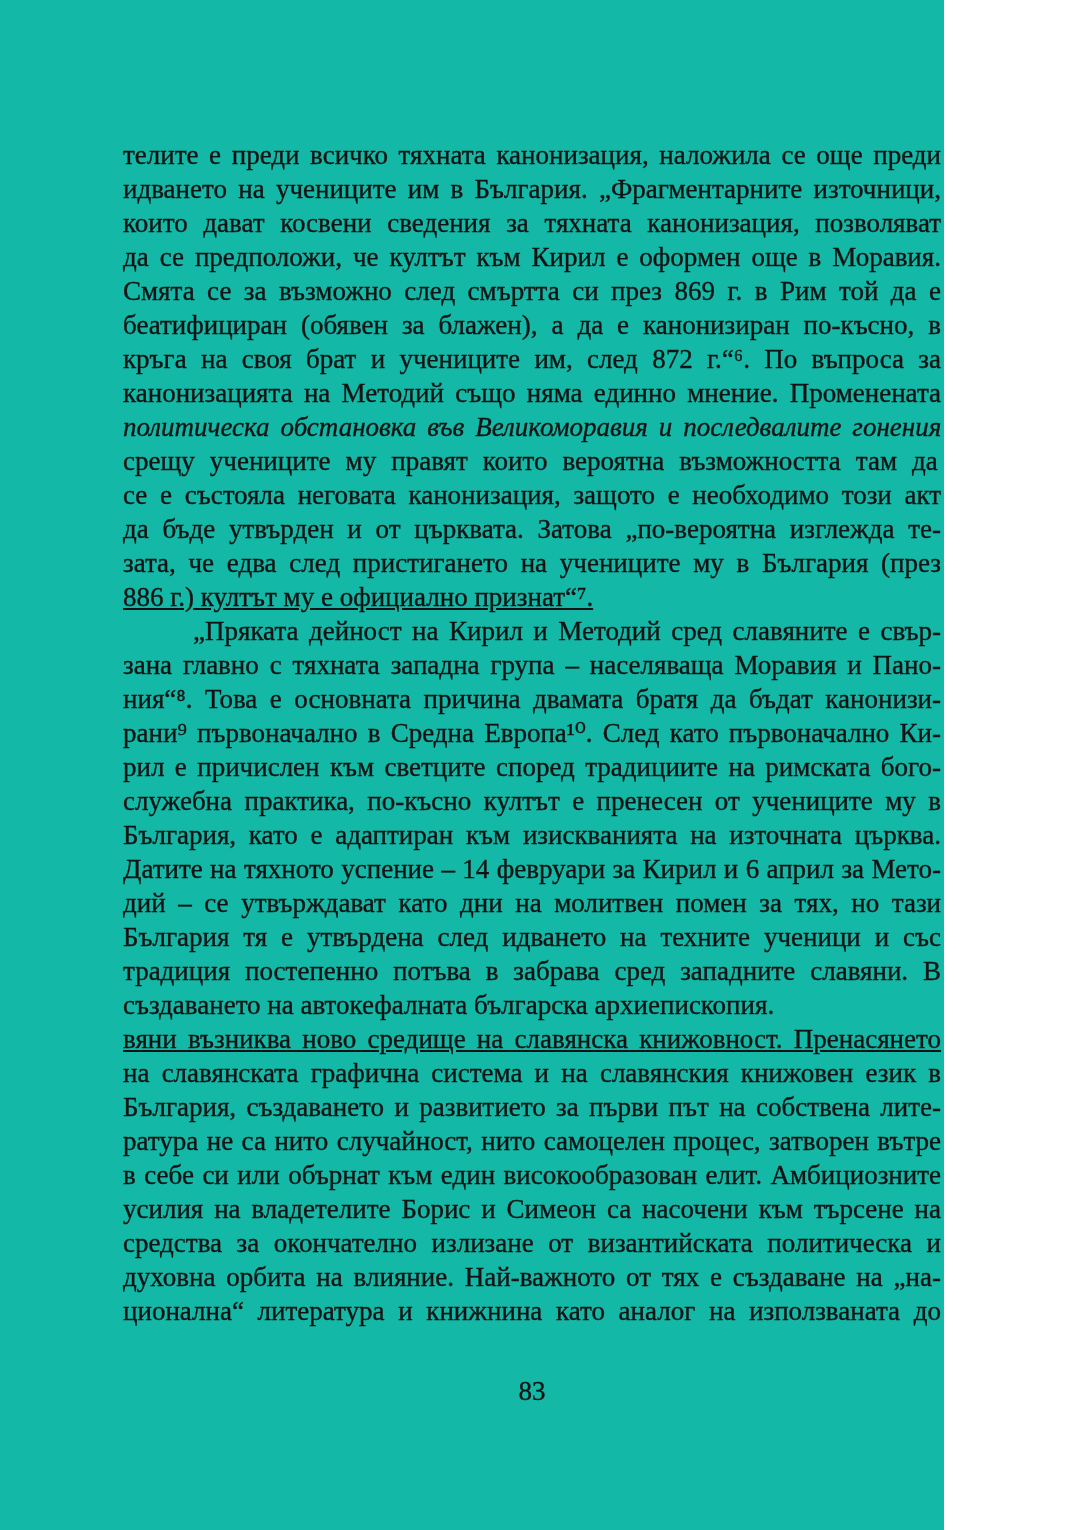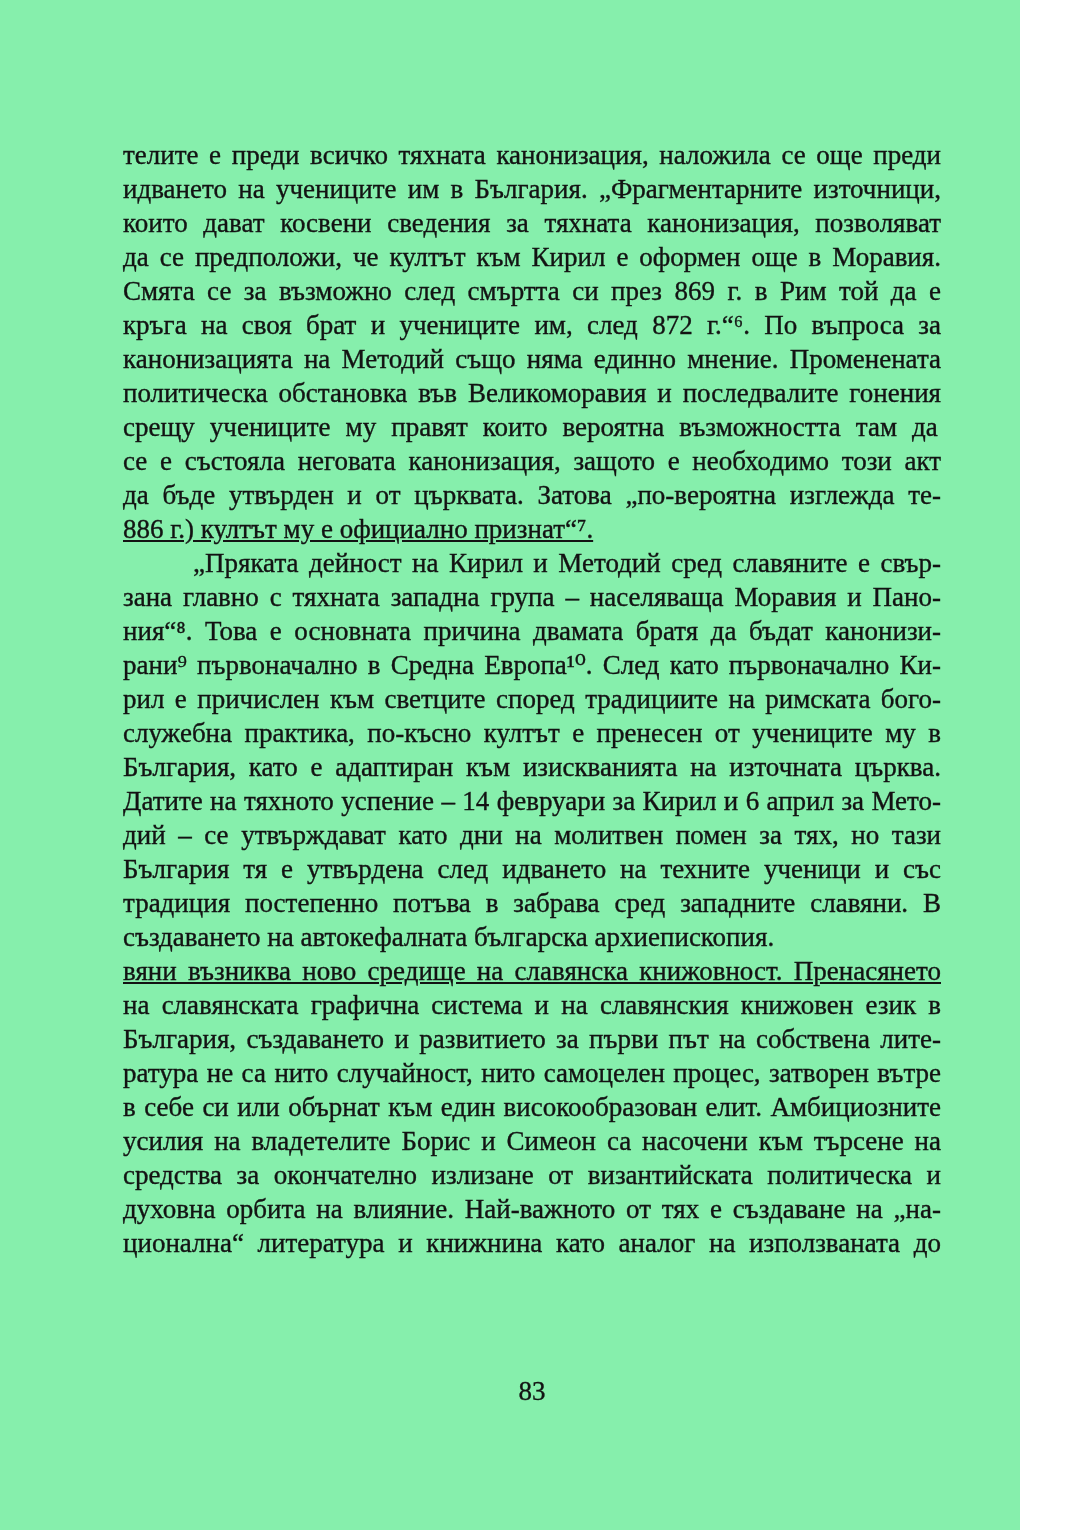--- a/index.html
+++ b/index.html
@@ -2,23 +2,23 @@
 <html lang="bg"><head>
 <meta charset="utf-8">
 <style>
   html, body {
     margin: 0;
     padding: 0;
     background: #ffffff;
   }
   .page {
     position: relative;
-    width: 1020px;
+    width: 944px;
     height: 1530px;
-    background: #86efac;
+    background: #14b8a6;
     font-family: "Liberation Serif", "DejaVu Serif", serif;
     color: #131313;
     overflow: hidden;
     -webkit-text-stroke: 0.35px currentColor;
   }
   .text-column {
     position: absolute;
     left: 123px;
     top: 138px;
     width: 818px;
@@ -50,26 +50,28 @@
 <body>
 
 <div class="page">
   <div class="text-column">
       <div class="para">
         <div class="line"><span style="word-spacing: 3.86979px;">телите е преди всичко тяхната канонизация, наложила се още преди</span></div>
         <div class="line"><span style="word-spacing: 4.50223px;">идването на учениците им в България. „Фрагментарните източници,</span></div>
         <div class="line"><span style="word-spacing: 8.92634px;">които дават косвени сведения за тяхната канонизация, позволяват</span></div>
         <div class="line"><span style="word-spacing: 4.19744px;">да се предположи, че култът към Кирил е оформен още в Моравия.</span></div>
         <div class="line"><span style="word-spacing: 5.72433px;">Смята се за възможно след смъртта си през 869 г. в Рим той да е</span></div>
+        <div class="line"><span style="word-spacing: 7.2066px;">беатифициран (обявен за блажен), а да е канонизиран по-късно, в</span></div>
         <div class="line"><span style="word-spacing: 7.57682px;">кръга на своя брат и учениците им, след 872 г.“⁶. По въпроса за</span></div>
         <div class="line"><span style="word-spacing: 4.50893px;">канонизацията на Методий също няма единно мнение. Променената</span></div>
-        <div class="line"><span style="word-spacing: 4.1849px;">политическа обстановка във Великоморавия и последвалите гонения</span></div>
+        <div class="line"><span style="word-spacing: 4.1849px; font-style: italic;">политическа обстановка във Великоморавия и последвалите гонения</span></div>
         <div class="line"><span style="word-spacing: 8.32227px;">срещу учениците му правят които вероятна възможността там да</span></div>
         <div class="line"><span style="word-spacing: 5.95833px; margin-top: 27px;">се е състояла неговата канонизация, защото е необходимо този акт</span></div>
         <div class="line"><span style="word-spacing: 6.99653px;">да бъде утвърден и от църквата. Затова „по-вероятна изглежда те-</span></div>
+        <div class="line"><span style="word-spacing: 5.97969px;">зата, че едва след пристигането на учениците му в България (през</span></div>
         <div class="line"><span style="word-spacing: 0px; text-decoration: underline;">886 г.) култът му е официално признат“⁷.</span></div>
       </div>
       <div class="para">
         <div class="line indent"><span style="word-spacing: 3.74132px;">„Пряката дейност на Кирил и Методий сред славяните е свър-</span></div>
         <div class="line"><span style="word-spacing: 4.12344px;">зана главно с тяхната западна група – населяваща Моравия и Пано-</span></div>
         <div class="line"><span style="word-spacing: 5.76389px;">ния“⁸. Това е основната причина двамата братя да бъдат канонизи-</span></div>
         <div class="line"><span style="word-spacing: 3.43359px;">рани⁹ първоначално в Средна Европа¹⁰. След като първоначално Ки-</span></div>
         <div class="line"><span style="word-spacing: 3.65451px;">рил е причислен към светците според традициите на римската бого-</span></div>
         <div class="line"><span style="word-spacing: 5.67535px;">служебна практика, по-късно култът е пренесен от учениците му в</span></div>
         <div class="line"><span style="word-spacing: 5.99609px;">България, като е адаптиран към изискванията на източната църква.</span></div>

